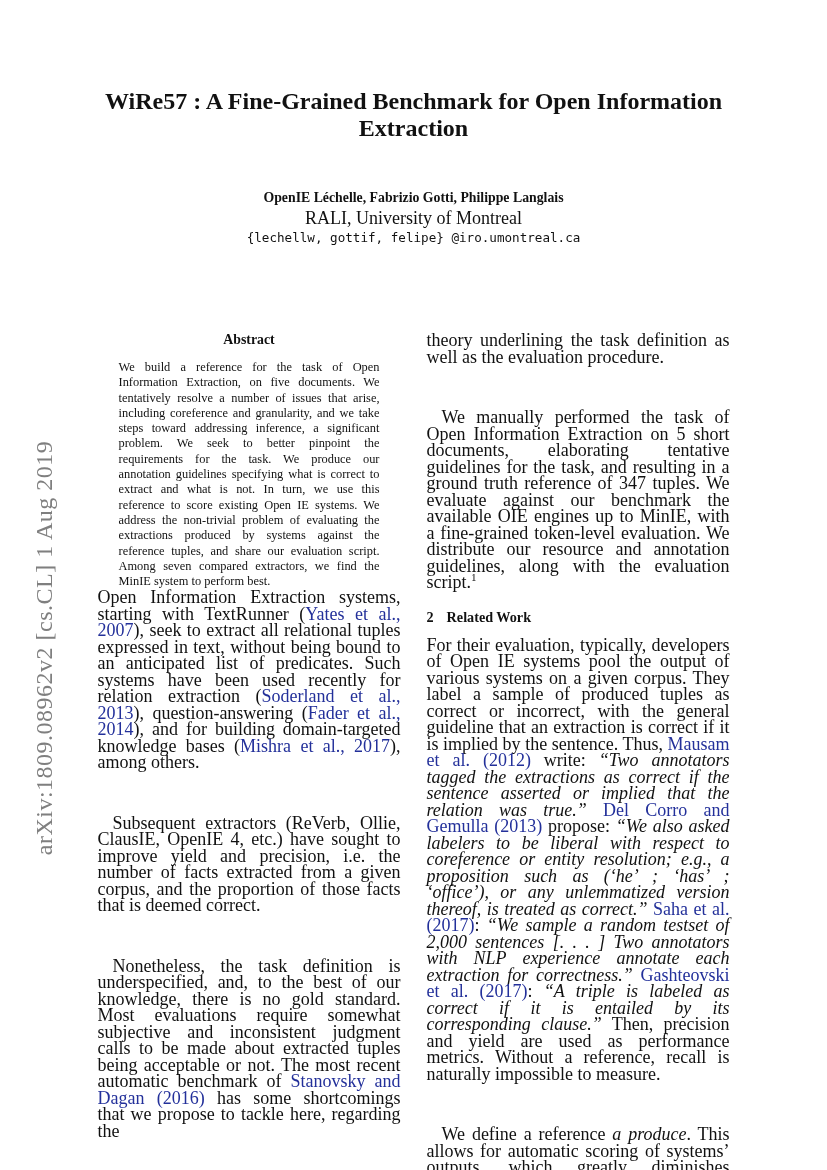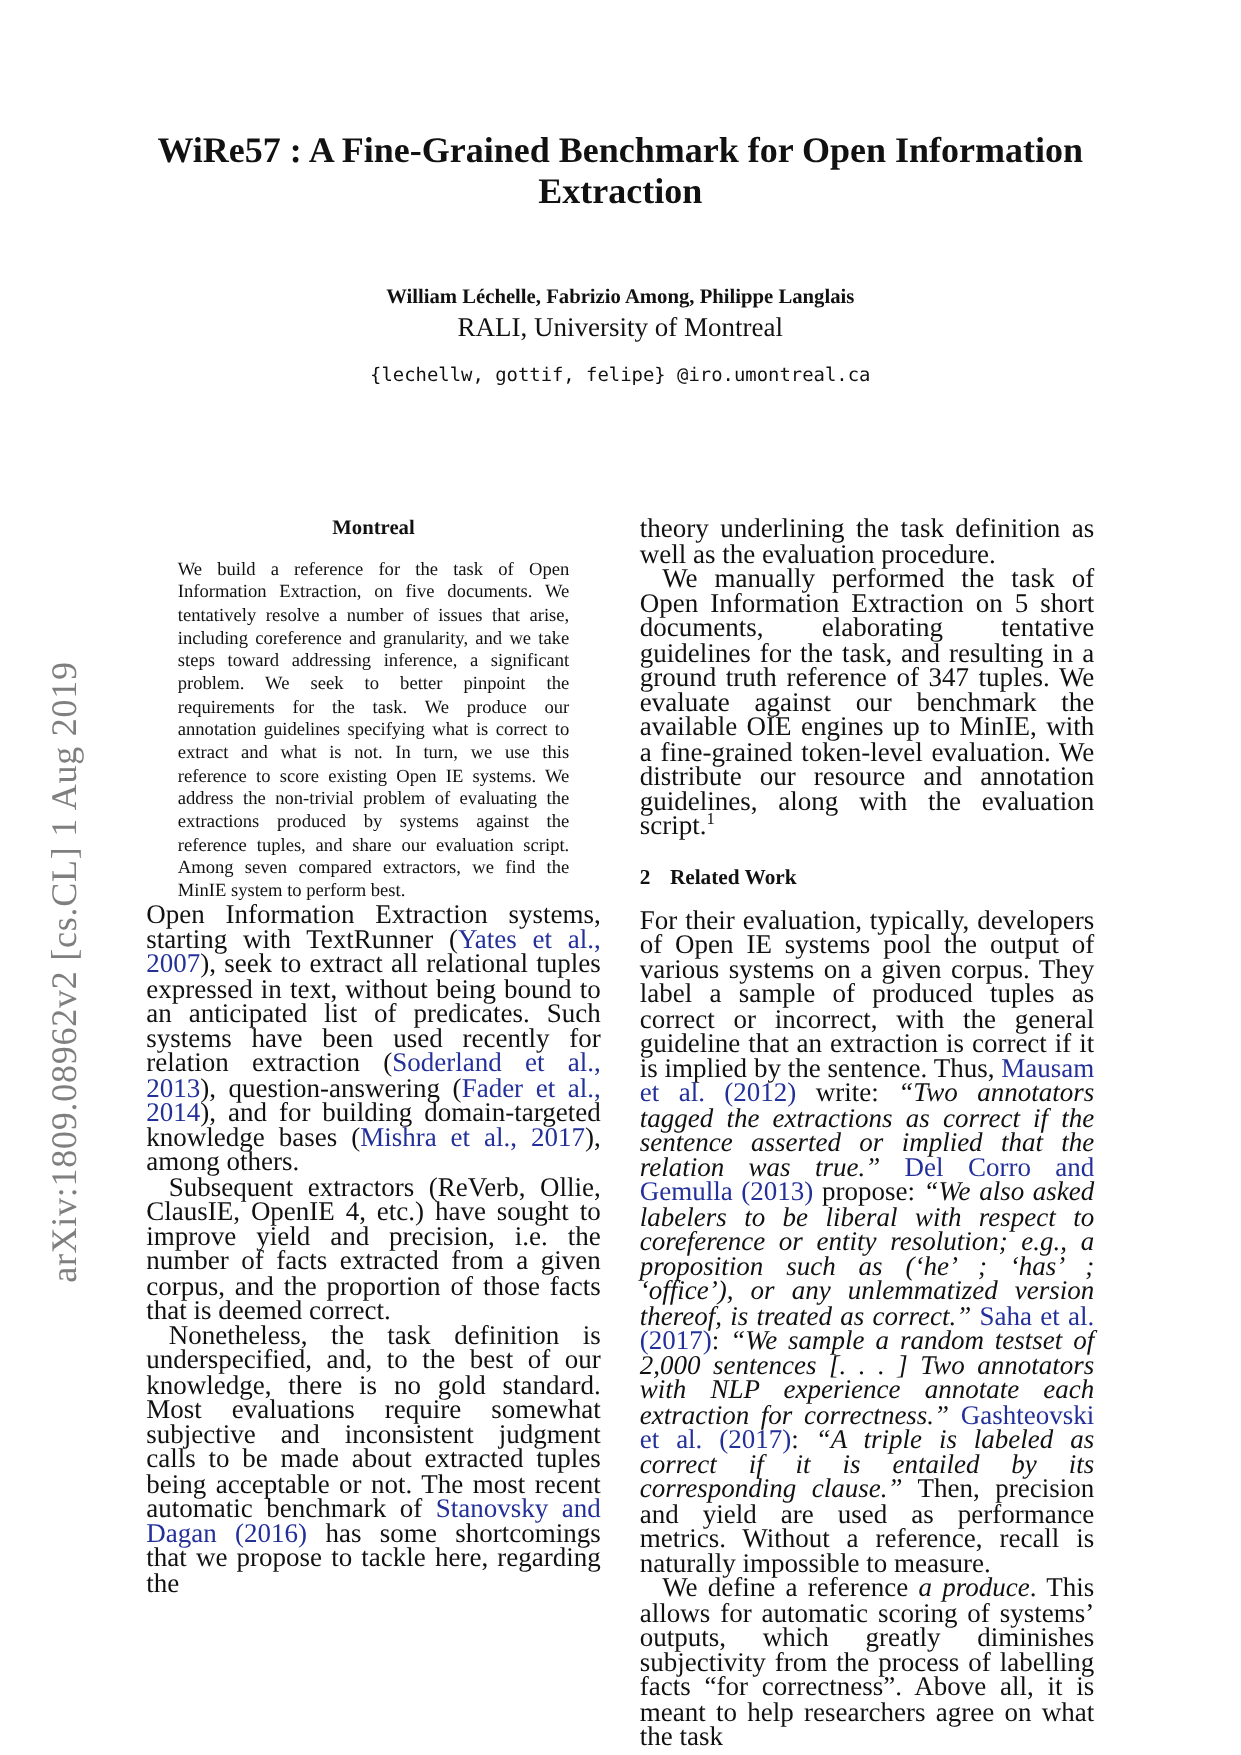--- a/index.html
+++ b/index.html
@@ -42,21 +42,21 @@
   .author-block {
     margin-top: 46px;
     text-align: center;
     line-height: 20px;
   }
   .authors { font-weight: bold; font-size: 13.8px; }
   .affiliation { font-size: 18px; }
   .email {
     font-family: "DejaVu Sans Mono", "Liberation Mono", monospace;
     font-size: 12.6px;
-    margin-top: 12px;
+    margin-top: 0;
   }
   .columns {
     display: flex;
     gap: 26px;
     width: 632px;
     margin: 84px auto 0 auto;
   }
   .col { flex: 1; min-width: 0; }
   .abstract-heading {
     text-align: center;
@@ -74,21 +74,21 @@
     font-size: 14.2px;
     font-weight: bold;
     margin: 18px 0 11px 0;
   }
   .sec-num { display: inline-block; margin-right: 13px; }
   p.body-par {
     font-size: 18px;
     line-height: 16.5px;
     text-align: justify;
   }
-  p.indent { text-indent: 15px; }
+  p.indent { text-indent: 15px; margin-top: 44px; }
   .cite { color: var(--citation); }
   .it { font-style: italic; }
   .sup { vertical-align: super; font-size: 0.62em; line-height: 0; }
   .url {
     color: var(--url);
     font-family: "DejaVu Sans Mono", "Liberation Mono", monospace;
     font-size: 10.8px;
   }
   .footnote-block { margin-top: 12px; }
   .footnote-rule {
@@ -107,30 +107,30 @@
 
 <div class="page">
 
   <div class="arxiv-watermark">arXiv:1809.08962v2  [cs.CL]  1 Aug 2019</div>
 
   <div class="content">
 
     <h1 class="paper-title">WiRe57 : A Fine-Grained Benchmark for Open Information Extraction</h1>
 
     <div class="author-block">
-      <div class="authors">William Léchelle, Fabrizio Among, Philippe Langlais</div>
+      <div class="authors">OpenIE Léchelle, Fabrizio Gotti, Philippe Langlais</div>
       <div class="affiliation">RALI, University of Montreal</div>
       <div class="email">{lechellw, gottif, felipe} @iro.umontreal.ca</div>
     </div>
 
     <div class="columns">
 
       <div class="col">
         <div>
-          <div class="abstract-heading">Montreal</div>
+          <div class="abstract-heading">Abstract</div>
           <div class="abstract-text">We build a reference for the task of Open Information Extraction, on five documents. We tentatively resolve a number of issues that arise, including coreference and granularity, and we take steps toward addressing inference, a significant problem. We seek to better pinpoint the requirements for the task. We produce our annotation guidelines specifying what is correct to extract and what is not. In turn, we use this reference to score existing Open IE systems. We address the non-trivial problem of evaluating the extractions produced by systems against the reference tuples, and share our evaluation script. Among seven compared extractors, we find the MinIE system to perform best.</div>
         </div>
 
 
         <p class="body-par">Open Information Extraction systems, starting with TextRunner (<span class="cite">Yates et al., 2007</span>), seek to extract all relational tuples expressed in text, without being bound to an anticipated list of predicates. Such systems have been used recently for relation extraction (<span class="cite">Soderland et al., 2013</span>), question-answering (<span class="cite">Fader et al., 2014</span>), and for building domain-targeted knowledge bases (<span class="cite">Mishra et al., 2017</span>), among others.</p>
         <p class="body-par indent">Subsequent extractors (ReVerb, Ollie, ClausIE, OpenIE 4, etc.) have sought to improve yield and precision, i.e. the number of facts extracted from a given corpus, and the proportion of those facts that is deemed correct.</p>
         <p class="body-par indent">Nonetheless, the task definition is underspecified, and, to the best of our knowledge, there is no gold standard. Most evaluations require somewhat subjective and inconsistent judgment calls to be made about extracted tuples being acceptable or not. The most recent automatic benchmark of <span class="cite">Stanovsky and Dagan (2016)</span> has some shortcomings that we propose to tackle here, regarding the</p>
       </div>
 
       <div class="col">

